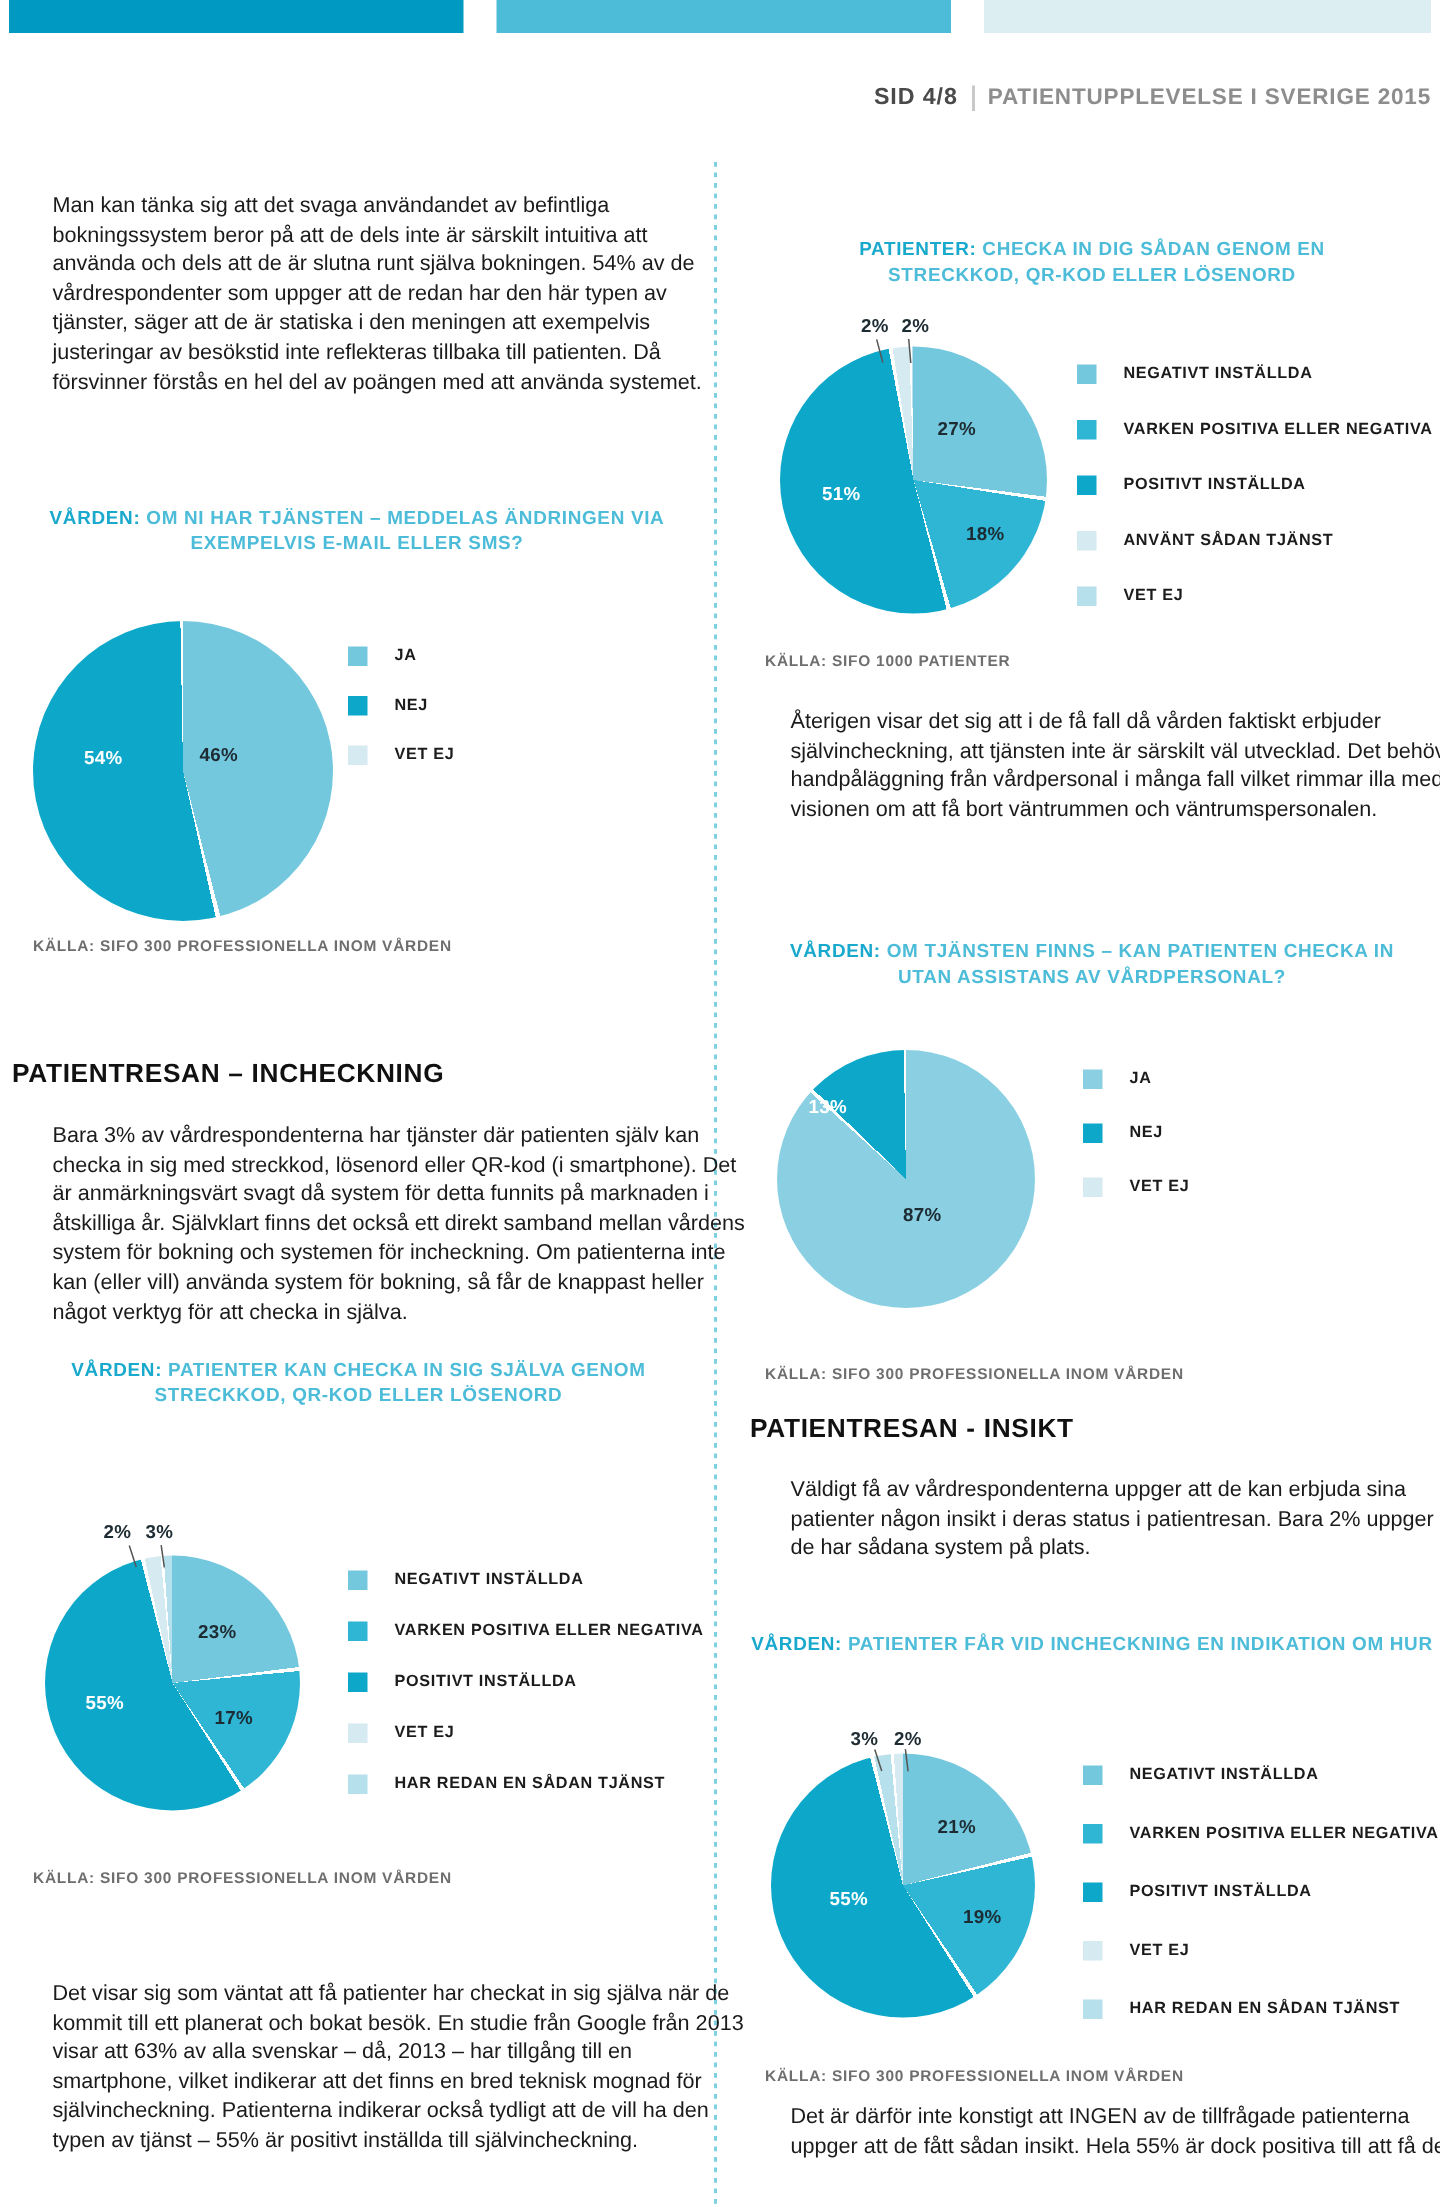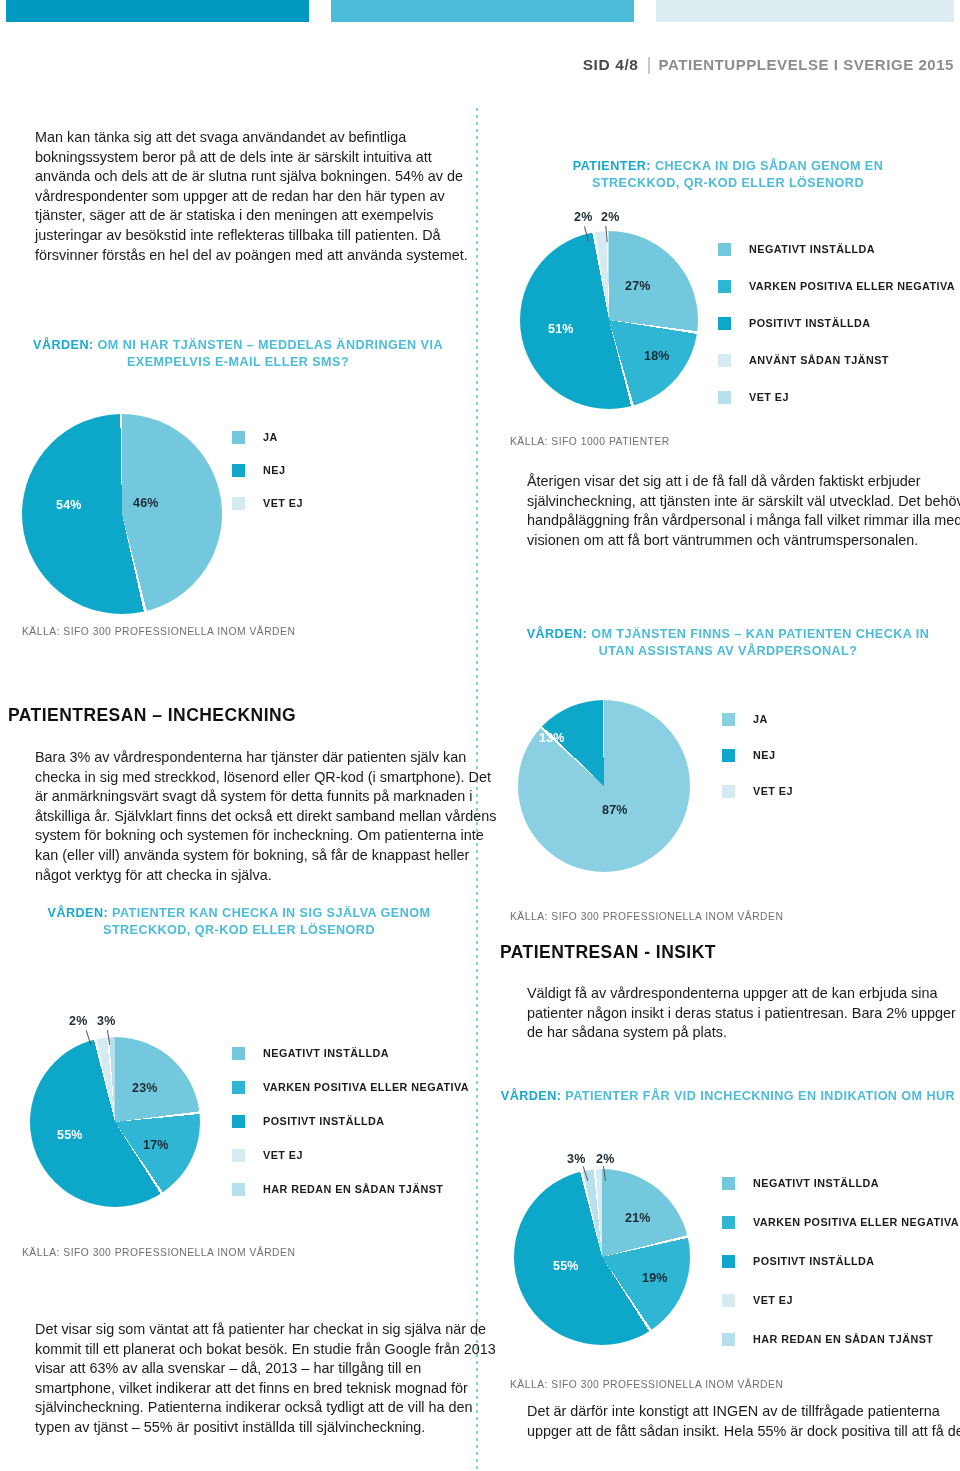--- a/index.html
+++ b/index.html
@@ -50,21 +50,21 @@
     font-size: 17.5px; font-weight: bold; letter-spacing: .45px; color: #111;
   }
   .chart-title {
     position: absolute;
     font-size: 12.6px; font-weight: bold; letter-spacing: .45px;
     color: #4cbcd8; line-height: 16.5px; text-align: center;
   }
   .chart-title .lead { color: #19a9cd; }
   .source {
     position: absolute;
-    font-size: 10.3px; font-weight: normal; letter-spacing: .5px; color: #6e6e6e;
+    font-size: 10.3px; font-weight: bold; letter-spacing: .5px; color: #6e6e6e;
   }
 
   
   .pie { position: absolute; border-radius: 50%; }
   .pie-label {
     position: absolute; font-size: 12.5px; font-weight: bold;
     letter-spacing: .2px; white-space: nowrap;
   }
   .pie-label.dark  { color: #1d2b33; }
   .pie-label.light { color: #ffffff; }

